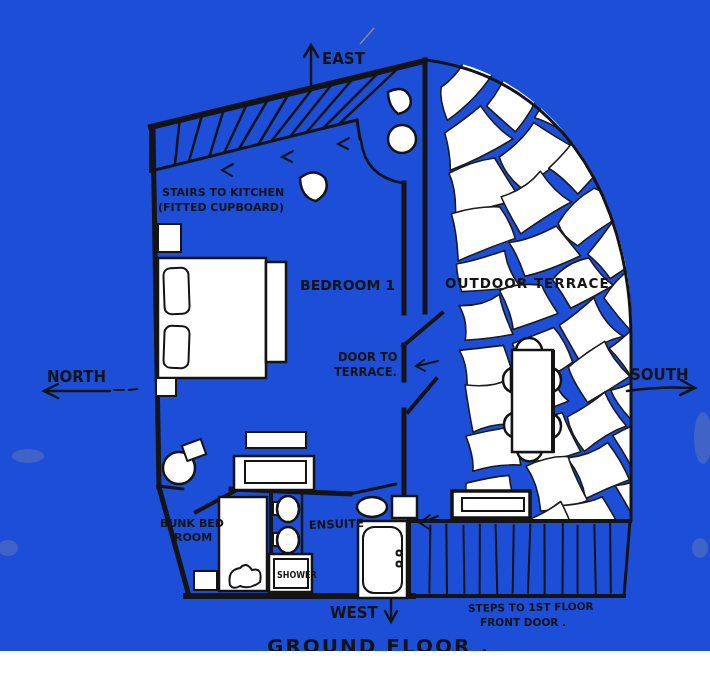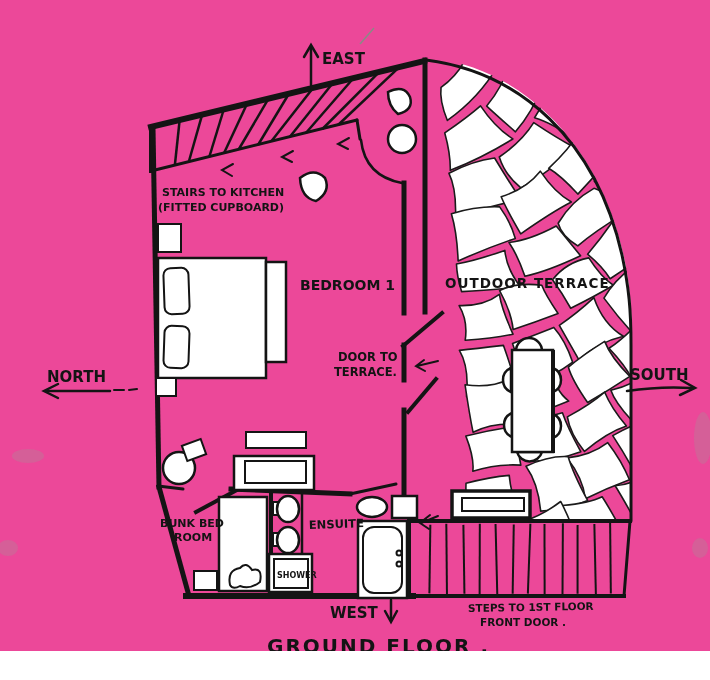--- a/index.html
+++ b/index.html
@@ -1,16 +1,16 @@
 <!DOCTYPE html>
 <html><head>
 <meta charset="utf-8">
 <style>
   html,body{margin:0;padding:0;background:#ffffff;}
-  .page{position:relative;width:710px;height:651px;background:#ec4899;overflow:hidden;
+  .page{position:relative;width:710px;height:651px;background:#1d4ed8;overflow:hidden;
         font-family:"DejaVu Sans", sans-serif;}
   svg{position:absolute;left:0;top:0;}
   text{fill:#141414;font-family:"DejaVu Sans", sans-serif;font-weight:700;}
   .ink{stroke:#141414;fill:none;}
   .w6{stroke-width:6;stroke-linecap:square;}
   .w5{stroke-width:5;stroke-linecap:square;}
   .w4{stroke-width:4;stroke-linecap:square;}
   .w3{stroke-width:3;stroke-linecap:round;}
   .w25{stroke-width:2.5;stroke-linecap:round;}
   .w2{stroke-width:2;stroke-linecap:round;}

